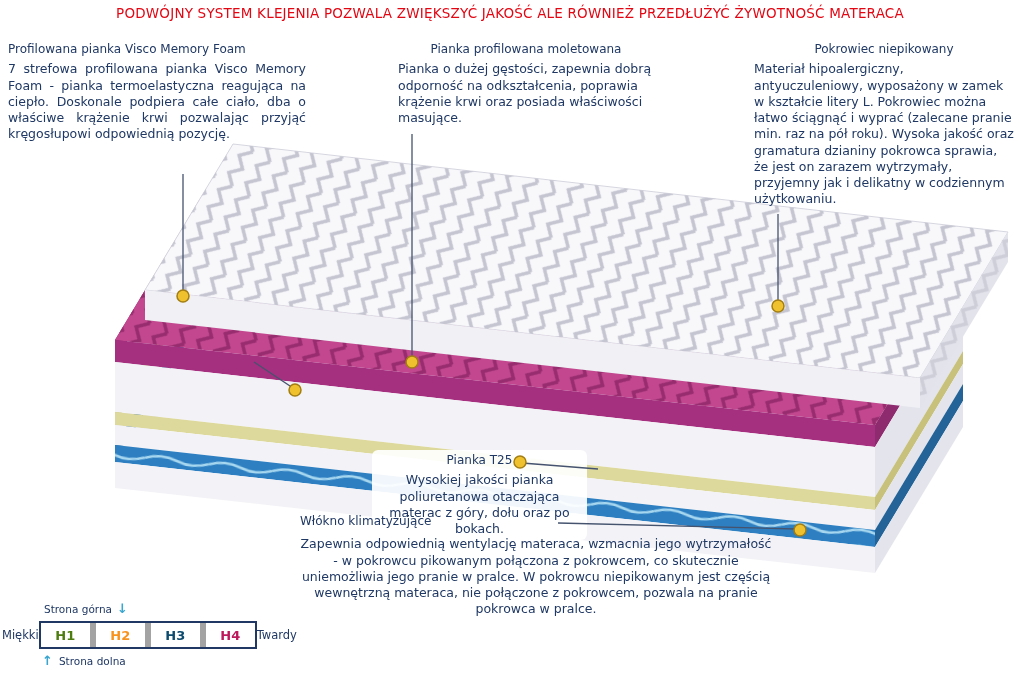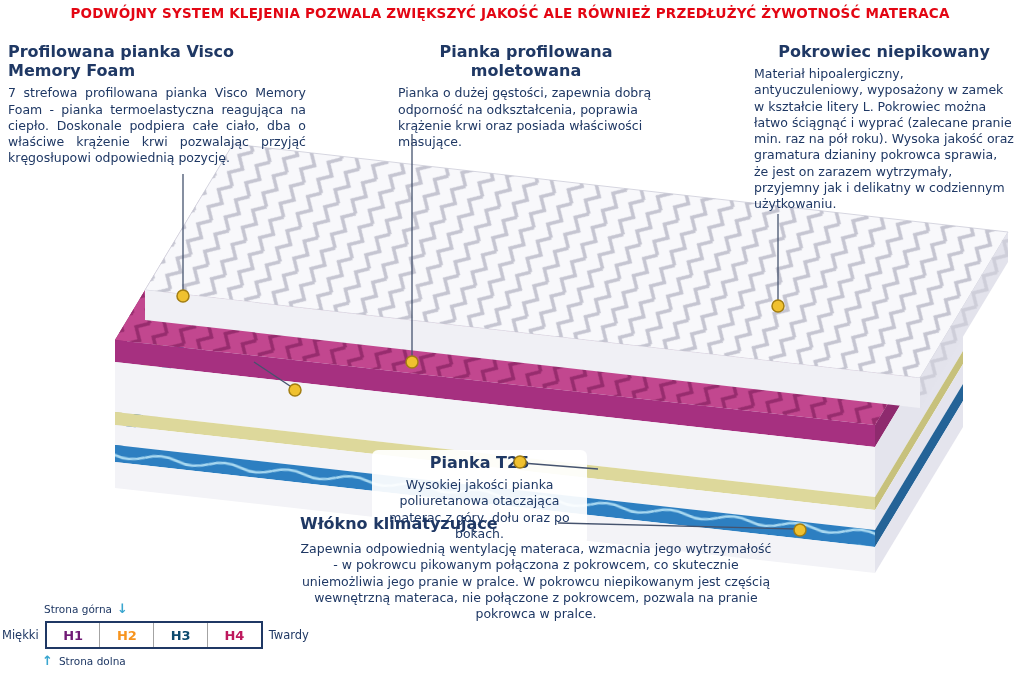--- a/index.html
+++ b/index.html
@@ -1,42 +1,42 @@
 <!DOCTYPE html>
 <html><head>
 <meta charset="utf-8">
 <style>
   *{margin:0;padding:0;box-sizing:border-box}
   html,body{background:#fff}
   body{font-family:"DejaVu Sans","Liberation Sans",sans-serif;color:#1f3864}
   .stage{position:relative;width:1020px;height:688px;background:#fff;overflow:hidden}
   .banner{position:absolute;top:5px;left:0;width:100%;text-align:center;
-          font-size:13.5px;font-weight:bold;letter-spacing:.2px}
+          font-size:13.5px;font-weight:normal;letter-spacing:.2px}
   .art,.overlay{position:absolute;left:0;top:0}
   .overlay{pointer-events:none}
   .callout{position:absolute}
-  .callout h3{font-size:16px;font-weight:bold;margin-bottom:5px;line-height:1.2}
+  .callout h3{font-size:12px;font-weight:normal;margin-bottom:5px;line-height:1.2}
   .callout p{font-size:12.5px;line-height:1.3}
   .c0{left:8px;top:42px;width:298px}   .c0 p{text-align:justify}
   .c1{left:398px;top:42px;width:256px} .c1 h3{text-align:center}
   .c2{left:754px;top:42px;width:260px} .c2 h3{text-align:center}
   .c3{left:8px;top:332px;width:248px;text-align:center}
   .c4{left:372px;top:450px;width:215px;text-align:center}
   .c5{left:300px;top:514px;width:472px;text-align:center}
   .c5 h3{width:330px;margin:0 0 8px 0;text-align:left}
   .patch{background:rgba(255,255,255,.93);border-radius:6px;padding:3px 5px}
   .scale{position:absolute;left:2px;top:602px;width:320px}
   .scale-top{margin-left:42px;font-size:10.5px;display:flex;gap:5px;align-items:center}
   .scale-bottom{margin-left:40px;margin-top:5px;font-size:10.5px;display:flex;gap:6px;align-items:center}
   .arrow{font-weight:bold;font-size:13px;line-height:1}
-  .scale-mid{display:flex;align-items:center;gap:6px;margin-top:6px}
+  .scale-mid{display:flex;align-items:center;margin-top:6px}
   .soft,.hard{font-size:11.5px;white-space:nowrap}
   .scale-box{display:flex;width:218px;height:28px;border:2px solid #1f3864;background:#fff}
   .lvl{flex:1;display:flex;align-items:center;justify-content:center;font-weight:bold;font-size:13px}
-  .lvl+.lvl{border-left:1px solid #a3a3a3}
+  .lvl+.lvl{border-left:6px solid #a3a3a3}
   .cline{stroke-width:1.3px}
   .dot{stroke:#a37e12;stroke-width:1.5px}
 </style>
 </head>
 <body>
 
 <div class="stage">
 
   <div class="banner" style="color: rgb(227, 6, 19);">PODWÓJNY SYSTEM KLEJENIA POZWALA ZWIĘKSZYĆ JAKOŚĆ ALE RÓWNIEŻ PRZEDŁUŻYĆ ŻYWOTNOŚĆ MATERACA</div>
 
@@ -118,21 +118,21 @@
   </div>
 
   <div class="scale">
     <div class="scale-top">
       <span>Strona górna</span>
       <span class="arrow" style="color: rgb(58, 166, 207);">↓</span>
     </div>
     <div class="scale-mid">
       <span class="soft">Miękki</span>
       <div class="scale-box">
-        <span class="lvl" style="color: #701a75;">H1</span>
+        <span class="lvl" style="color: #4d7c0f;">H1</span>
         <span class="lvl" style="color: rgb(247, 148, 30);">H2</span>
         <span class="lvl" style="color: #0c4a6e;">H3</span>
         <span class="lvl" style="color: #be185d;">H4</span>
       </div>
       <span class="hard">Twardy</span>
     </div>
     <div class="scale-bottom">
       <span class="arrow" style="color: rgb(58, 166, 207);">↑</span>
       <span>Strona dolna</span>
     </div>

